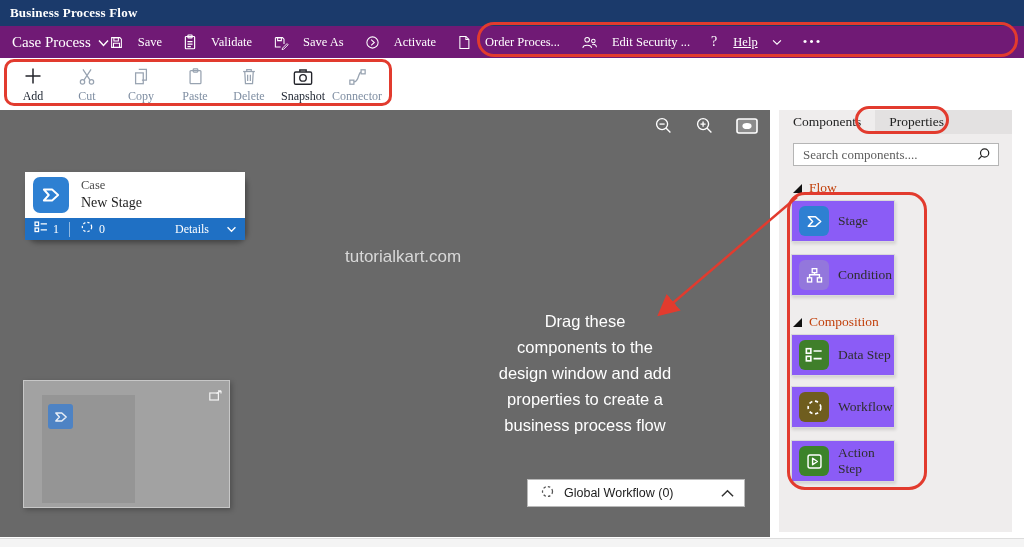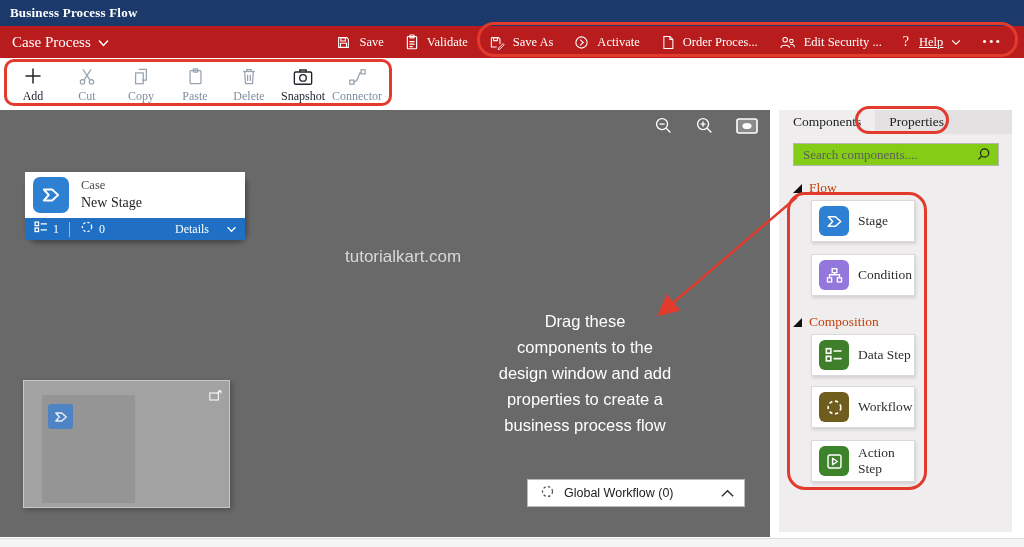--- a/index.html
+++ b/index.html
@@ -4,25 +4,25 @@
 <style>
   * { margin:0; padding:0; box-sizing:border-box; }
   body { background:#fff; font-family:"Liberation Serif", serif; }
   .screen { position:relative; width:1024px; height:547px; background:#fff; overflow:hidden; }
 
   
   .topbar { position:absolute; left:0; top:0; width:1024px; height:26px; background:#1b3a6b;
             display:flex; align-items:center; padding-left:10px; }
   .topbar .title { color:#fff; font-size:13px; font-weight:bold; letter-spacing:.2px; }
 
-  .commandbar { position:absolute; left:0; top:26px; width:1024px; height:32px; background:#b91c1c;
-                display:flex; align-items:center; justify-content:space-between; padding:0 14px 0 12px; color:#fff; }
+  .commandbar { position:absolute; left:0; top:26px; width:1024px; height:32px; background:#701a75;
+                display:flex; align-items:center; justify-content:flex-start; padding:0 14px 0 12px; color:#fff; }
   .proc-sel { display:flex; align-items:center; gap:7px; font-size:15px; cursor:pointer; }
   .cb-actions { display:flex; align-items:center; gap:21px; padding-right:8px; }
-  .cb-item { display:flex; align-items:center; gap:8px; font-size:12.5px; cursor:pointer; white-space:nowrap; }
+  .cb-item { display:flex; align-items:center; gap:14px; font-size:12.5px; cursor:pointer; white-space:nowrap; }
   .cb-item svg { display:block; }
   .help-q { font-size:14px; margin-right:2px; }
   .help-lbl { text-decoration:underline; }
   .overflow-btn { font-size:13px; letter-spacing:2px; cursor:pointer; }
 
   
   .toolbar { position:absolute; left:0; top:58px; width:1024px; height:52px; background:#fff;
              display:flex; align-items:center; padding-left:6px; }
   .tb-item { width:54px; display:flex; flex-direction:column; align-items:center; gap:3px; cursor:pointer; }
   .tb-item .ic { height:22px; display:flex; align-items:flex-end; }
@@ -68,32 +68,32 @@
             border:1px solid #b9b9b9; display:flex; align-items:center; padding:0 10px 0 12px;
             font-family:"Liberation Sans", sans-serif; }
   .gw-bar .lbl { font-size:12.5px; color:#1c1c1c; margin-left:9px; }
   .gw-chevron { margin-left:auto; color:#333; cursor:pointer; display:flex; }
 
   
   .panel { position:absolute; left:779px; top:110px; width:233px; height:422px; background:#efeded; }
   .tabstrip { position:absolute; left:0; top:0; width:233px; height:24px; background:#e3e1e1; display:flex; }
   .tab { padding:0 14px; font-size:13.5px; color:#222; display:flex; align-items:center; cursor:pointer;text-align:right; }
   .tab.active { background:#efeded; }
-  .searchbox { position:absolute; left:14px; top:33px; width:206px; height:23px; background:#84cc16;
+  .searchbox { position:absolute; left:14px; top:33px; width:206px; height:23px; background:#ffffff;
                border:1px solid #b5b5b5; display:flex; align-items:center; }
   .searchbox input { flex:1; border:none; outline:none; background:transparent; padding:0 6px 0 9px;
                      font-family:"Liberation Serif", serif; font-size:13px; color:#333; }
   .searchbox input::placeholder { color:#5d5d5d; opacity:1; }
   .searchbox .sic { margin-right:7px; color:#222; display:flex; cursor:pointer; }
 
   .sec-hdr { position:absolute; left:14px; display:flex; align-items:center; gap:7px; cursor:pointer; }
   .sec-tri { width:0; height:0; border-left:9px solid transparent; border-bottom:9px solid #111; }
   .sec-ttl { font-size:13.5px; color:#c2410c; }
 
-  .comp-card { position:absolute; left:32px; width:104px; height:42px; background:#ffffff;
+  .comp-card { position:absolute; left:12px; width:104px; height:42px; background:#8b5cf6;
                border:1px solid #d9d9d9; box-shadow:1px 2px 3px rgba(0,0,0,.12);
                display:flex; align-items:center; padding-left:7px; gap:9px; cursor:grab; }
   .comp-ic { width:30px; height:30px; border-radius:6px; color:#fff;
              display:flex; align-items:center; justify-content:center; flex:0 0 auto; }
   .comp-lbl { font-size:13.5px; color:#2e2e2e; }
 
   
   .red-box { position:absolute; border:3px solid #e23b2e; pointer-events:none; }
   .ann-cmd   { left:477px; top:22px;  width:541px; height:35px; border-radius:17px; }
   .ann-tools { left:4px;   top:59px;  width:388px; height:47px; border-radius:10px; }

